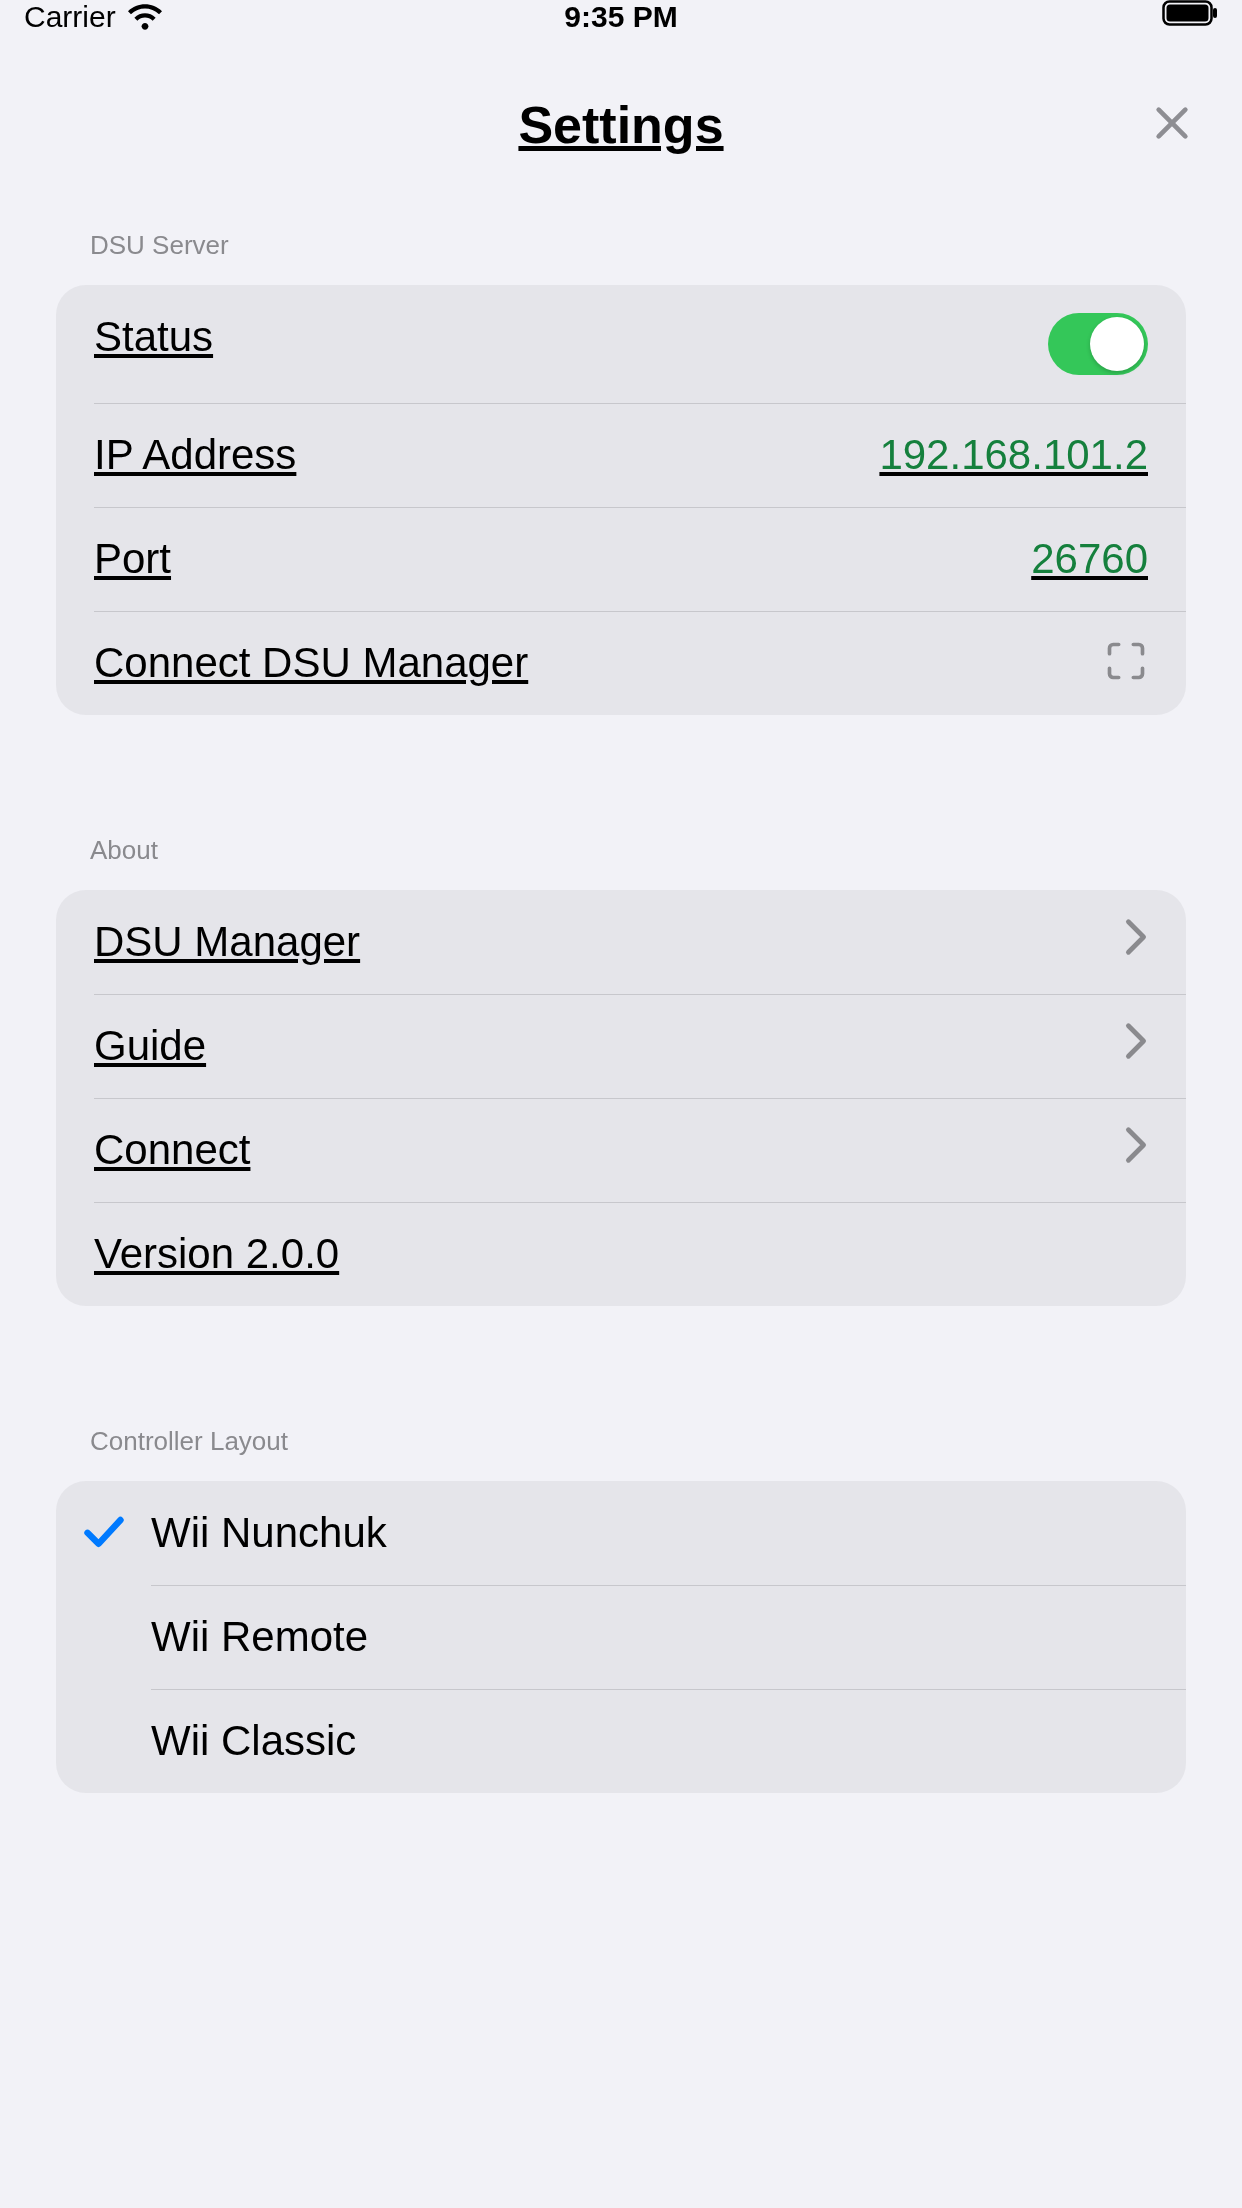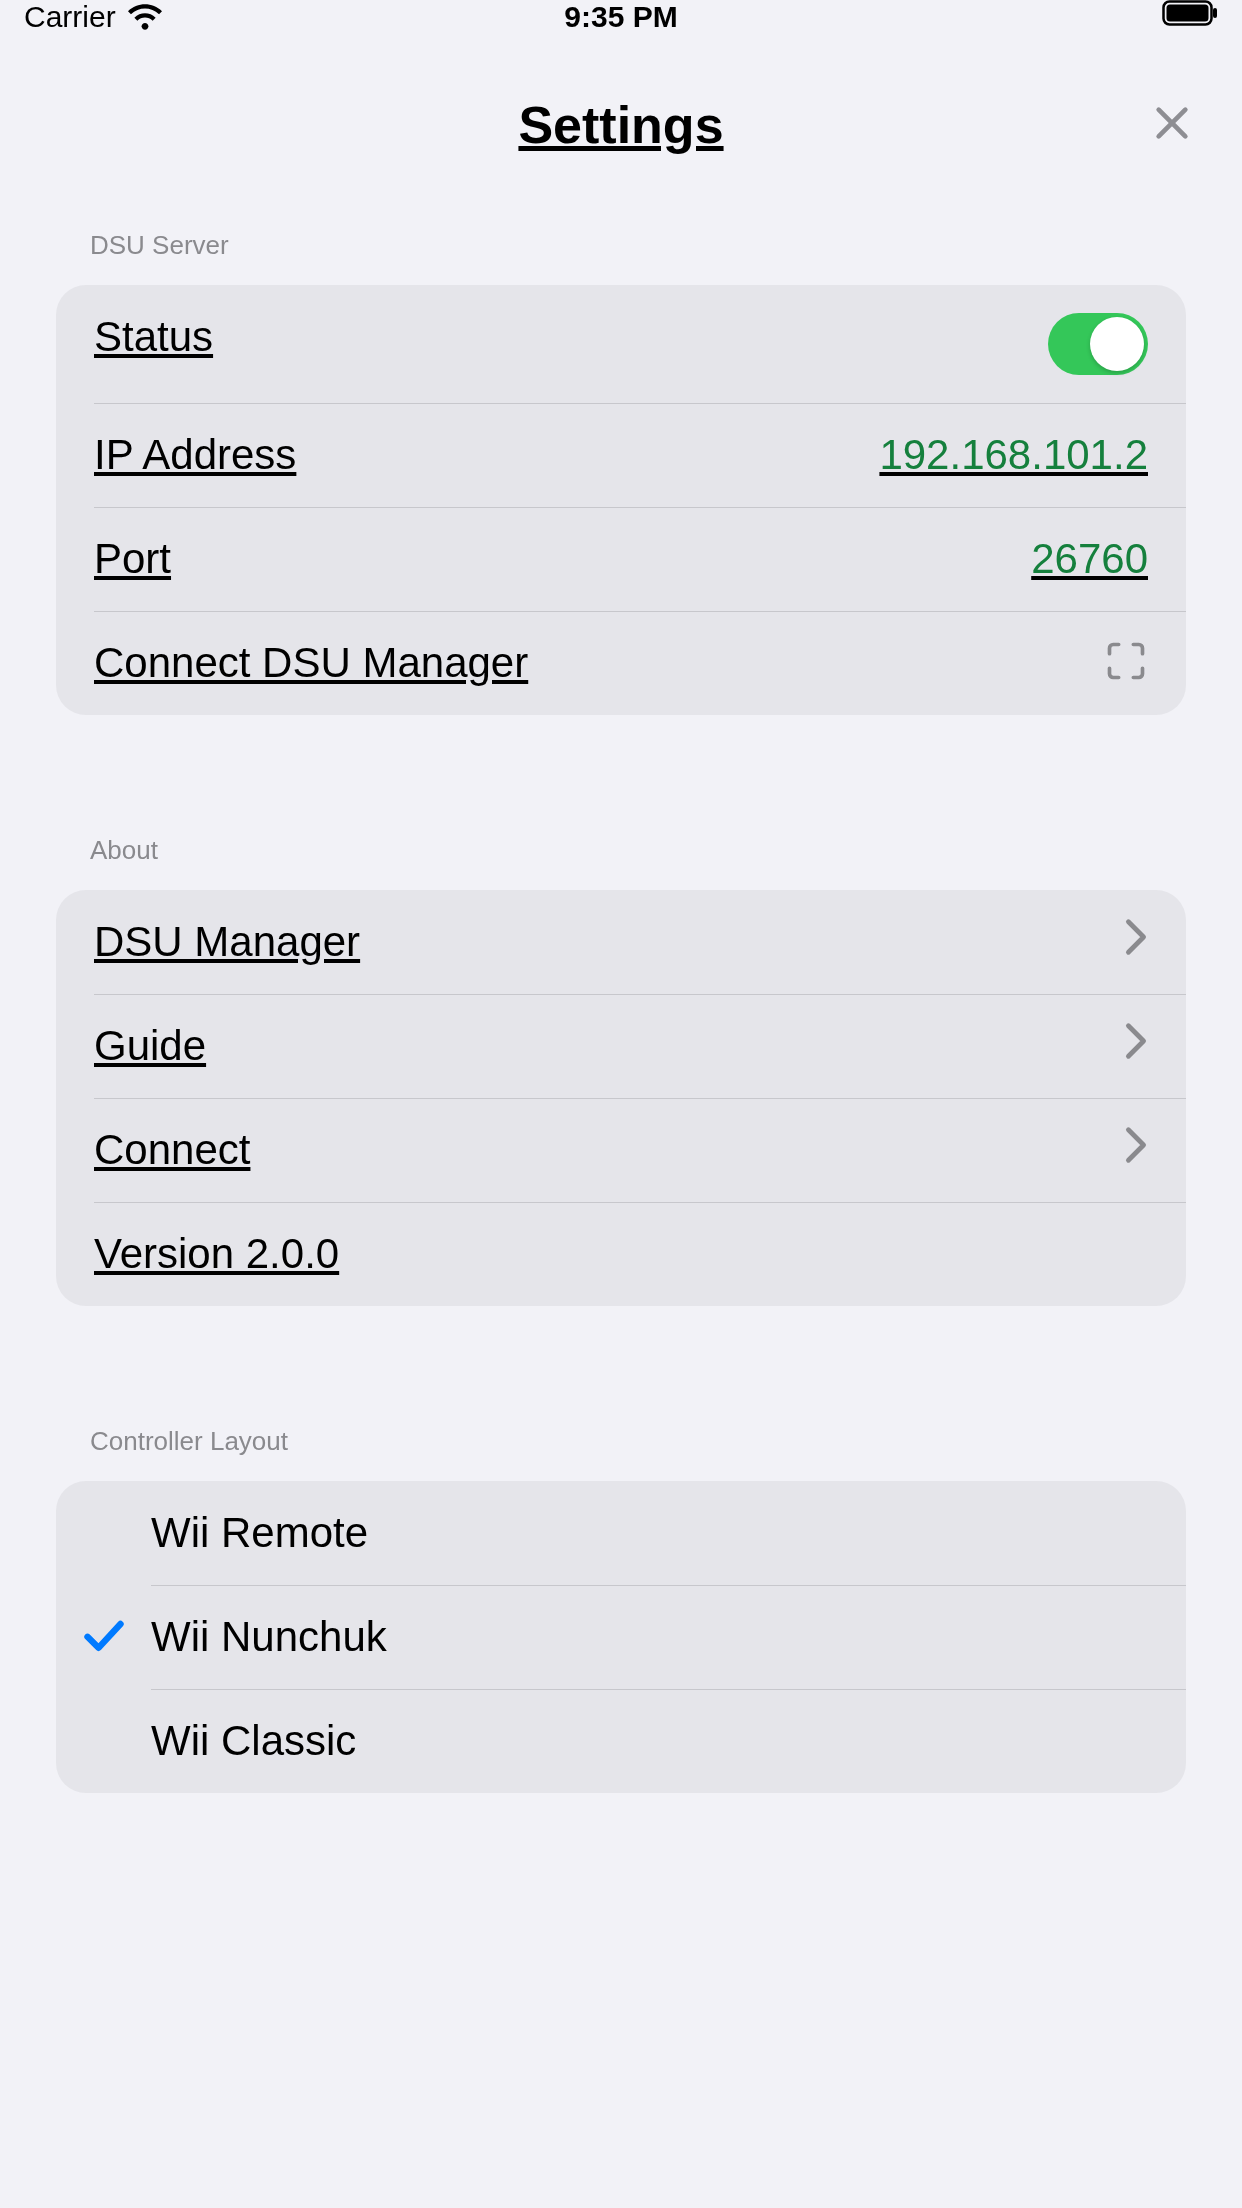--- a/index.html
+++ b/index.html
@@ -288,35 +288,35 @@
     <div class="row">
       <div class="row-label">Version 2.0.0</div>
     </div>
 
   </div>
 
   <div class="section-header">Controller Layout</div>
   <div class="group last">
 
     <div class="layout-row">
-      <div class="check-slot"></div>
-      <div class="layout-label">Wii Remote</div>
-    </div>
-
-    <div class="layout-row">
       <div class="check-slot">
         <span class="check-icon">
           <svg width="44" height="44" viewBox="0 0 24 24" fill="none" stroke="currentColor" stroke-width="3.5" stroke-linecap="round" stroke-linejoin="round">
             <polyline points="3,13 9,19 21,6"></polyline>
           </svg>
         </span>
       </div>
       <div class="layout-label">Wii Nunchuk</div>
     </div>
 
     <div class="layout-row">
       <div class="check-slot"></div>
+      <div class="layout-label">Wii Remote</div>
+    </div>
+
+    <div class="layout-row">
+      <div class="check-slot"></div>
       <div class="layout-label">Wii Classic</div>
     </div>
 
   </div>
 
 </div>
 
 </body></html>

